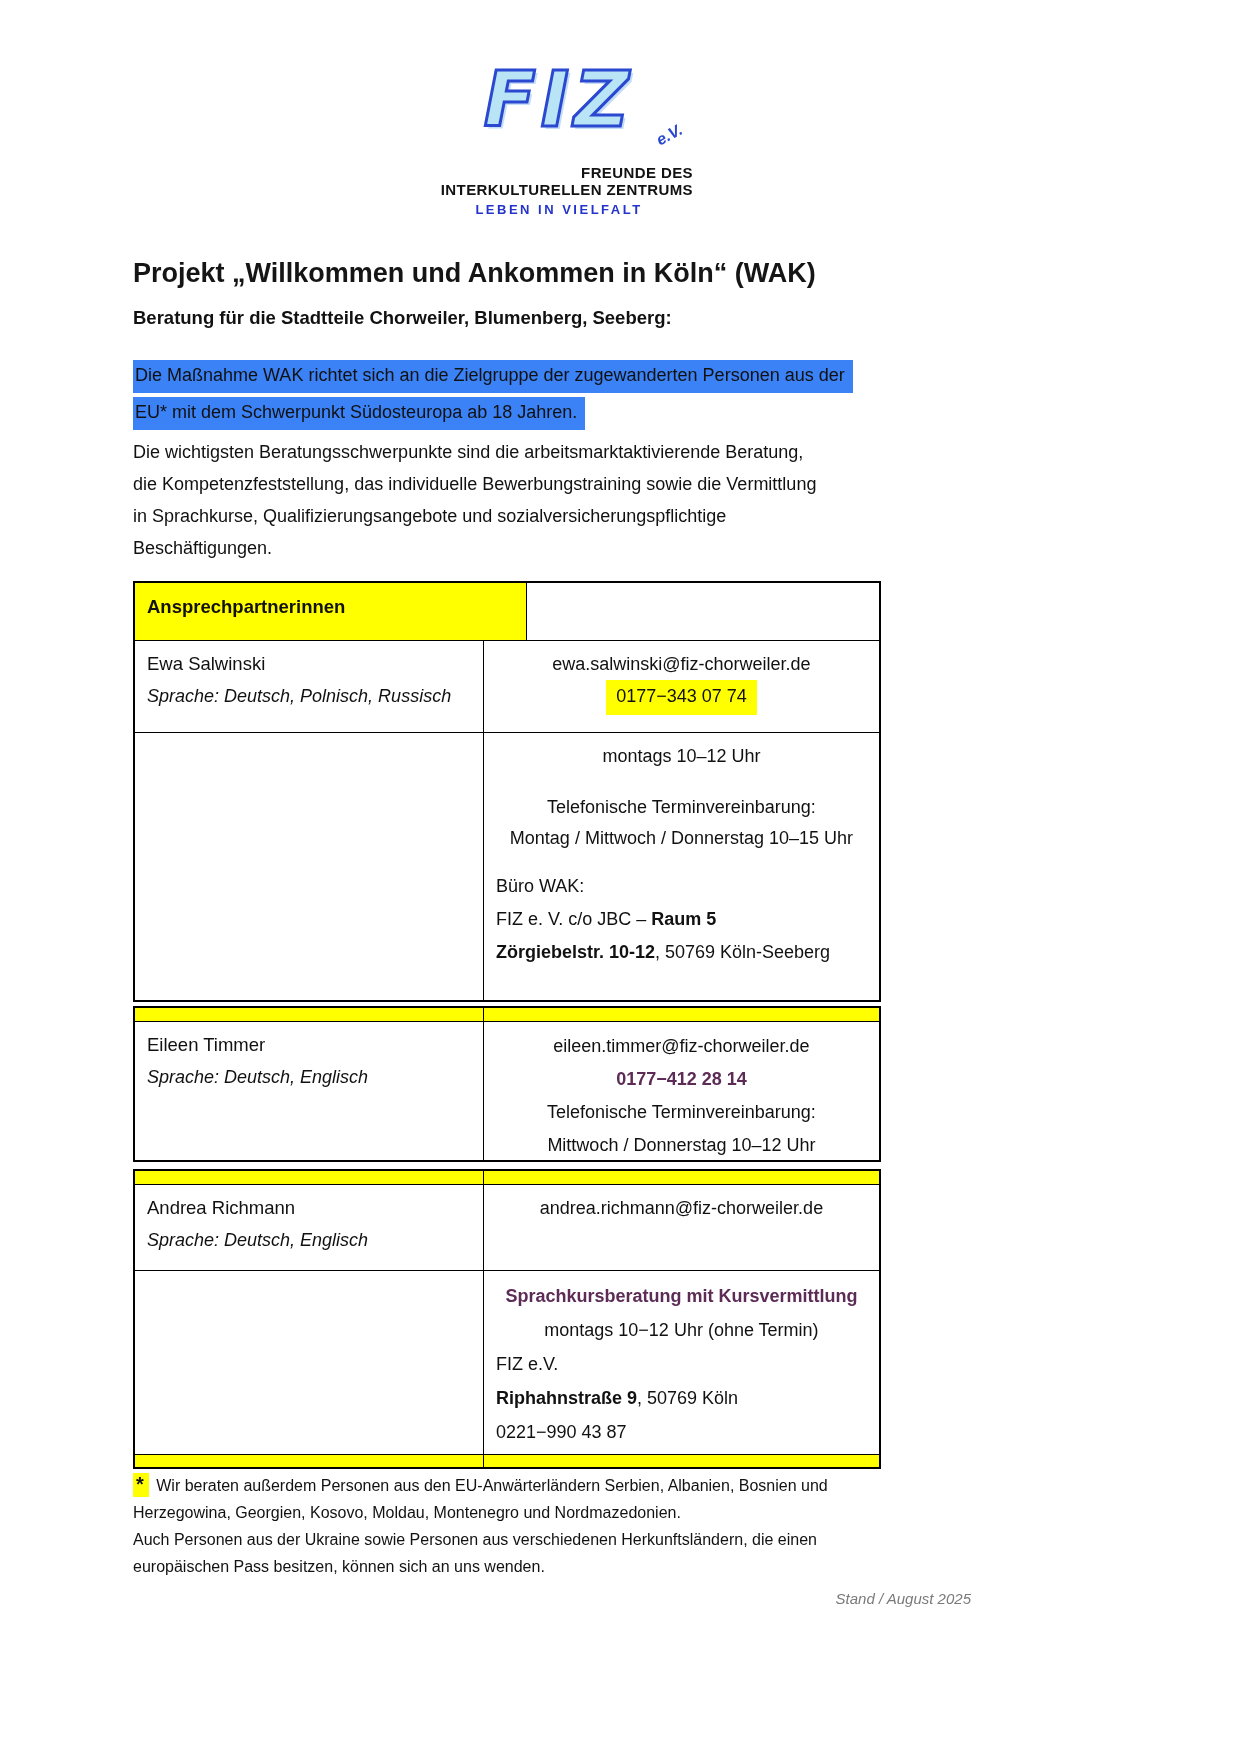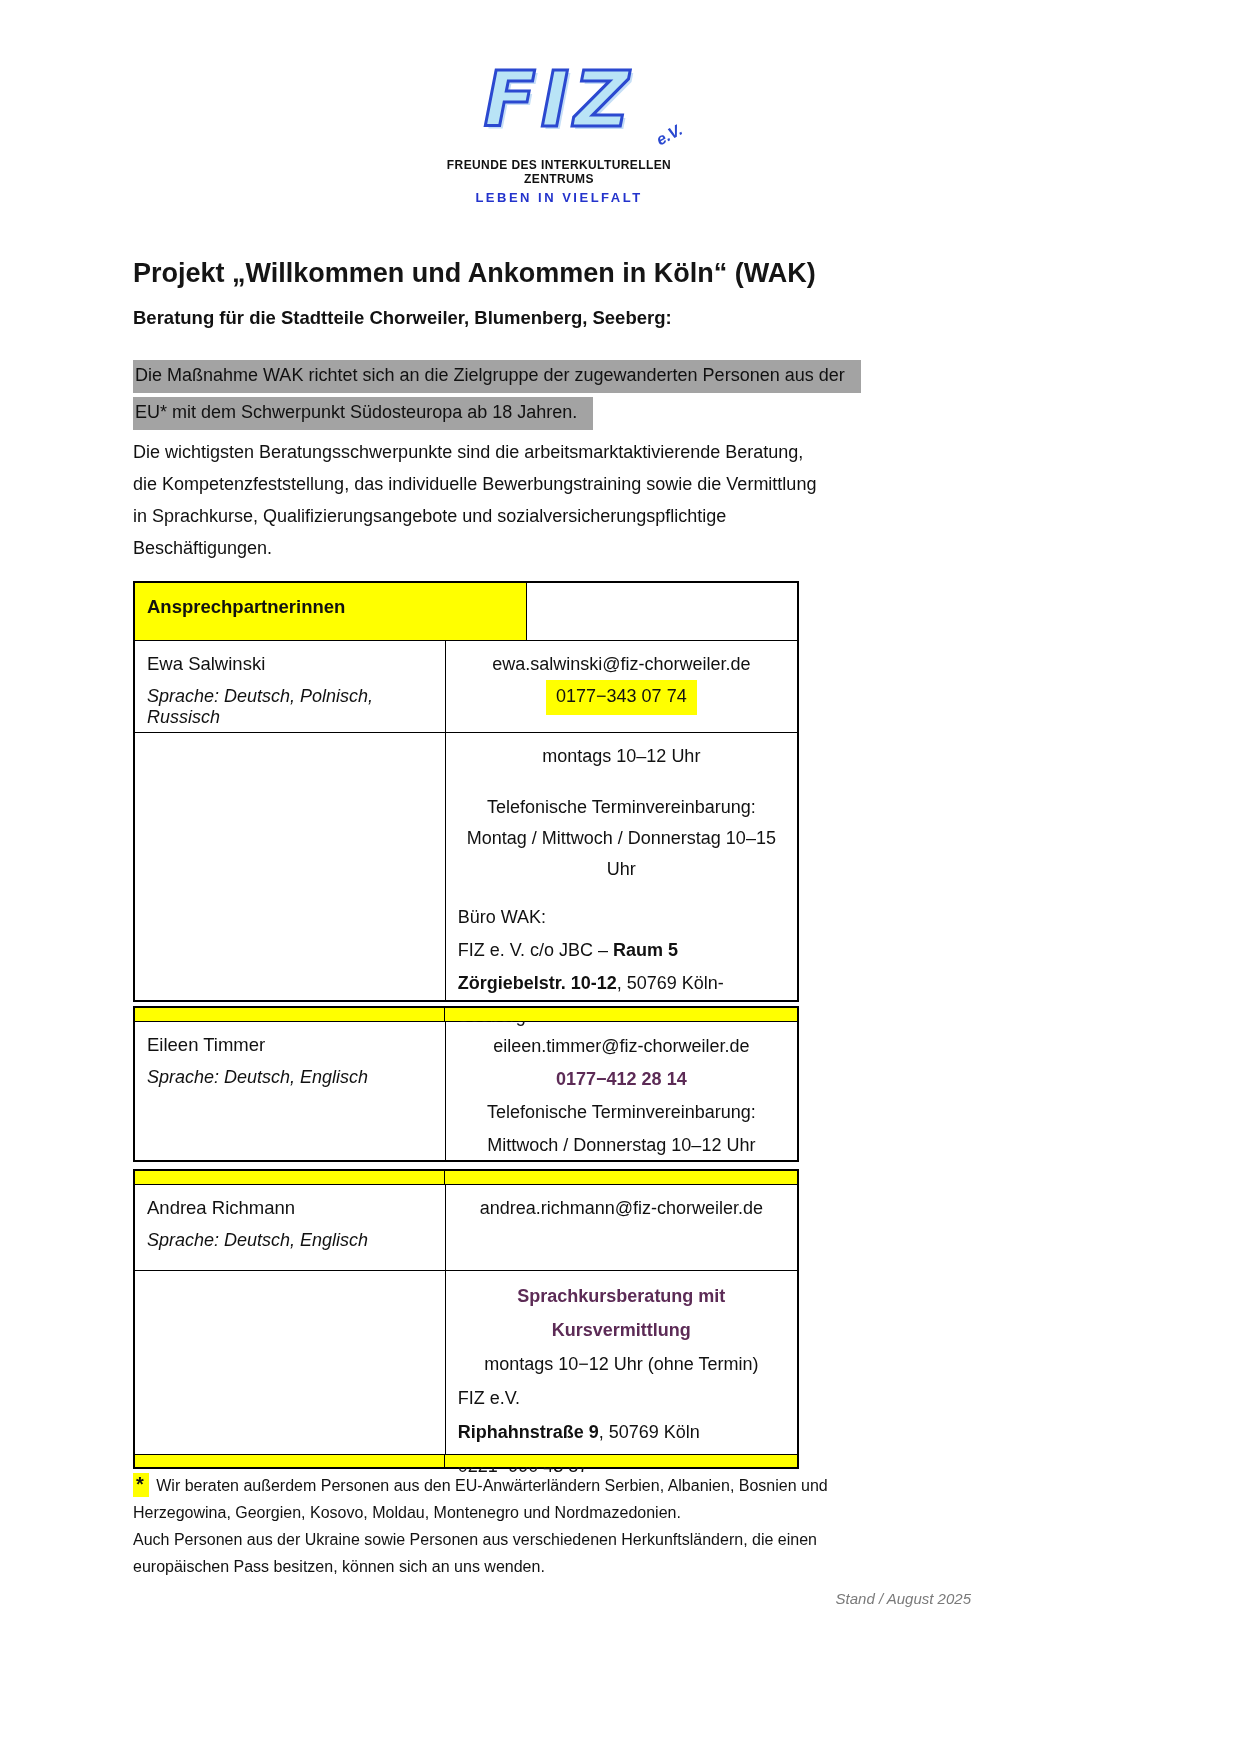--- a/index.html
+++ b/index.html
@@ -17,39 +17,39 @@
   .logo-fiz {
     font-family:"DejaVu Sans", sans-serif; font-weight:bold; font-size:76px; line-height:96px;
     letter-spacing:5px; color:#b9e4f6; -webkit-text-stroke:3px #2b49d0;
     text-shadow:3px 3px 0 rgba(90,160,230,0.35);
     font-style:italic;
   }
   .logo-ev {
     position:absolute; right:10px; bottom:6px; transform:rotate(-28deg);
     color:#2b49d0; font-weight:bold; font-size:16px; font-style:italic;
   }
-  .logo-tag1 { font-size:12px; font-weight:bold; color:#121212; letter-spacing:0.4px; margin-top:8px; }
+  .logo-tag1 { font-size:15px; font-weight:bold; color:#121212; letter-spacing:0.4px; margin-top:14px;text-align:right; }
   .logo-tag2 { font-size:13px; font-weight:bold; color:#2333cc; letter-spacing:2.5px; margin-top:4px; }
 
   
   .content { position:absolute; left:133px; top:256px; width:838px; }
 
   h1.title { font-size:27px; line-height:34px; margin:0 0 16px; font-weight:bold; color:#151515; }
   .subtitle { font-size:18.5px; font-weight:bold; line-height:24px; margin:0 0 30px; }
 
   .hl-line { margin:0 0 4px; }
   .hl {
-    display:inline-block; background:#a3a3a3; font-size:18px; line-height:22px;
-    padding:4px 16px 7px 2px;
+    display:inline-block; background:#3b82f6; font-size:18px; line-height:22px;
+    padding:4px 8px 7px 2px;
   }
   .body-par { margin-top:6px; }
   .body-par div { font-size:18px; line-height:32px; }
 
   
-  .tbl { width:666px; border:2px solid #000; }
+  .tbl { width:748px; border:2px solid #000; }
   .tbl1 { margin-top:17px; }
   .tbl2 { margin-top:4px; }
   .tbl3 { margin-top:7px; }
   .trow { display:flex; }
   .trow + .trow { border-top:1.5px solid #000; }
   .tc { padding:8px 12px 0 12px; }
   .tc1 { width:392px; border-right:1.5px solid #000; }
   .tc2 { width:444.5px; }
   .row-header  { height:57px; }
   .row-header .tc { background:#ffff00; padding-top:13px; }

